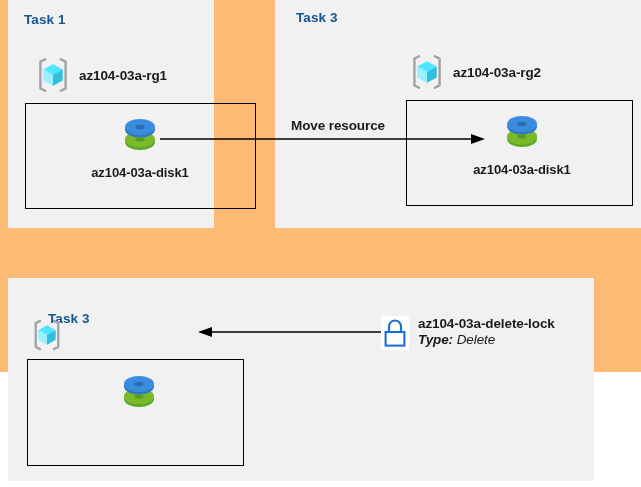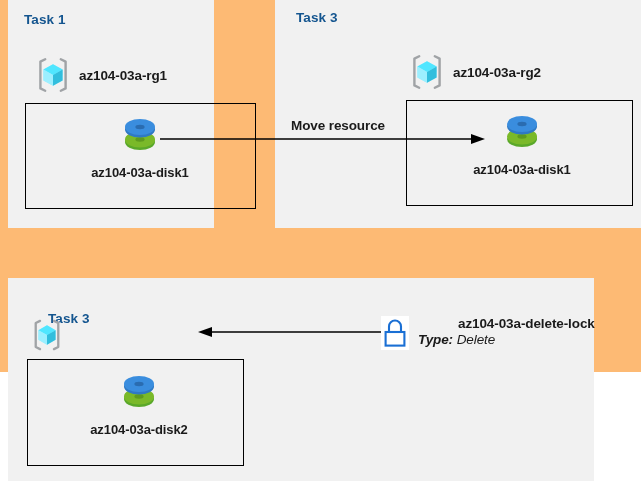--- a/index.html
+++ b/index.html
@@ -116,21 +116,20 @@
     display: block;
     background: #ffffff;
     flex: 0 0 auto;
   }
   .lock-text { display: flex; flex-direction: column; line-height: 1.18; }
   .lock-name {
     font-size: 13.5px;
     font-weight: bold;
     color: #1a1a1a;
     letter-spacing: -0.1px;
-    margin-left: 40px;
   }
   .lock-type { font-size: 13.5px; color: #1a1a1a; letter-spacing: -0.1px; font-style: italic; }
   .lock-type b { font-weight: bold; }
 
   
   .connector { position: absolute; overflow: visible; }
   #connector-move  { left: 160px; top: 128px; width: 325px; height: 24px; }
   #connector-lock  { left: 198px; top: 322px; width: 190px; height: 20px; }
 
   .move-label {
@@ -264,16 +263,15 @@
     <span>
       <svg class="icon-disk" viewBox="0 0 44 42" xmlns="http://www.w3.org/2000/svg">
         <ellipse cx="22" cy="29" rx="15" ry="8" fill="#5aa82a"></ellipse>
         <ellipse cx="22" cy="26.5" rx="15" ry="8" fill="#7ab929"></ellipse>
         <ellipse cx="22" cy="26.5" rx="4.6" ry="2.2" fill="#5e9a20"></ellipse>
         <ellipse cx="22" cy="16.5" rx="15" ry="8" fill="#2f79c4"></ellipse>
         <ellipse cx="22" cy="14" rx="15" ry="8" fill="#3a8dde"></ellipse>
         <ellipse cx="22" cy="14" rx="4.6" ry="2.2" fill="#2a6cb0"></ellipse>
       </svg>
     </span>
-    <span class="disk-label">az104-03a-disk2</span>
   </div>
 
 </div>
 
 </body></html>

